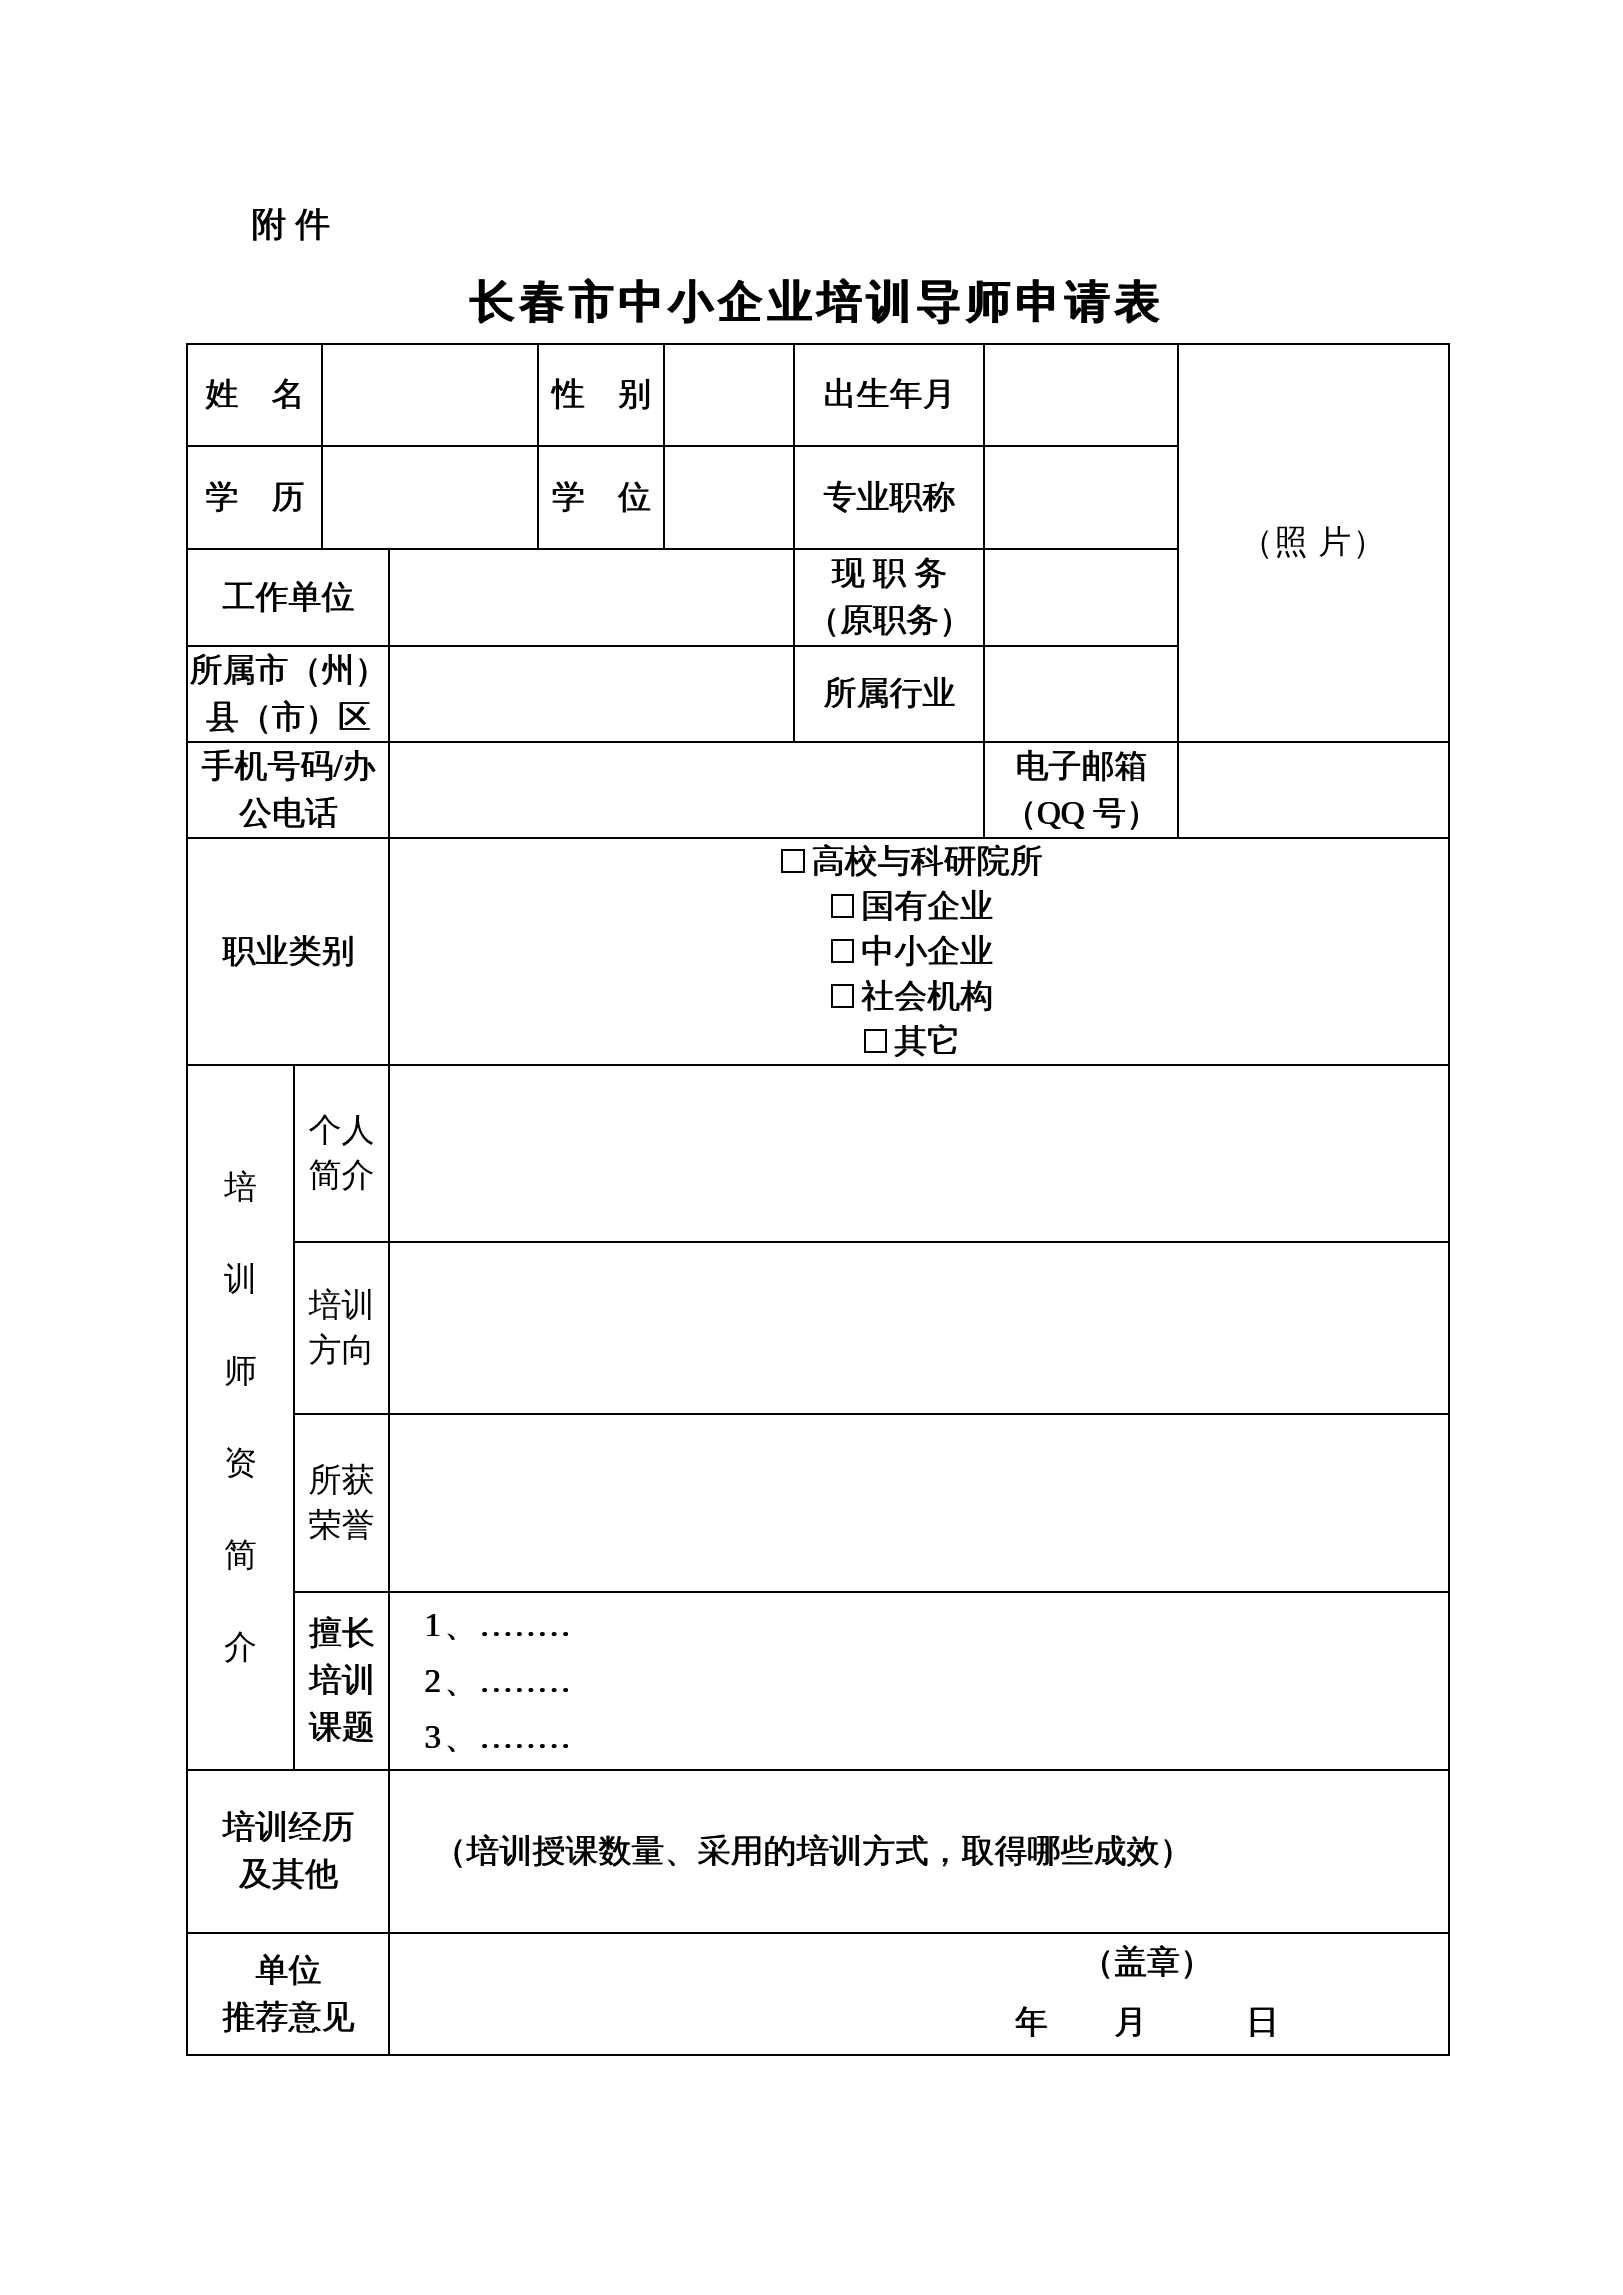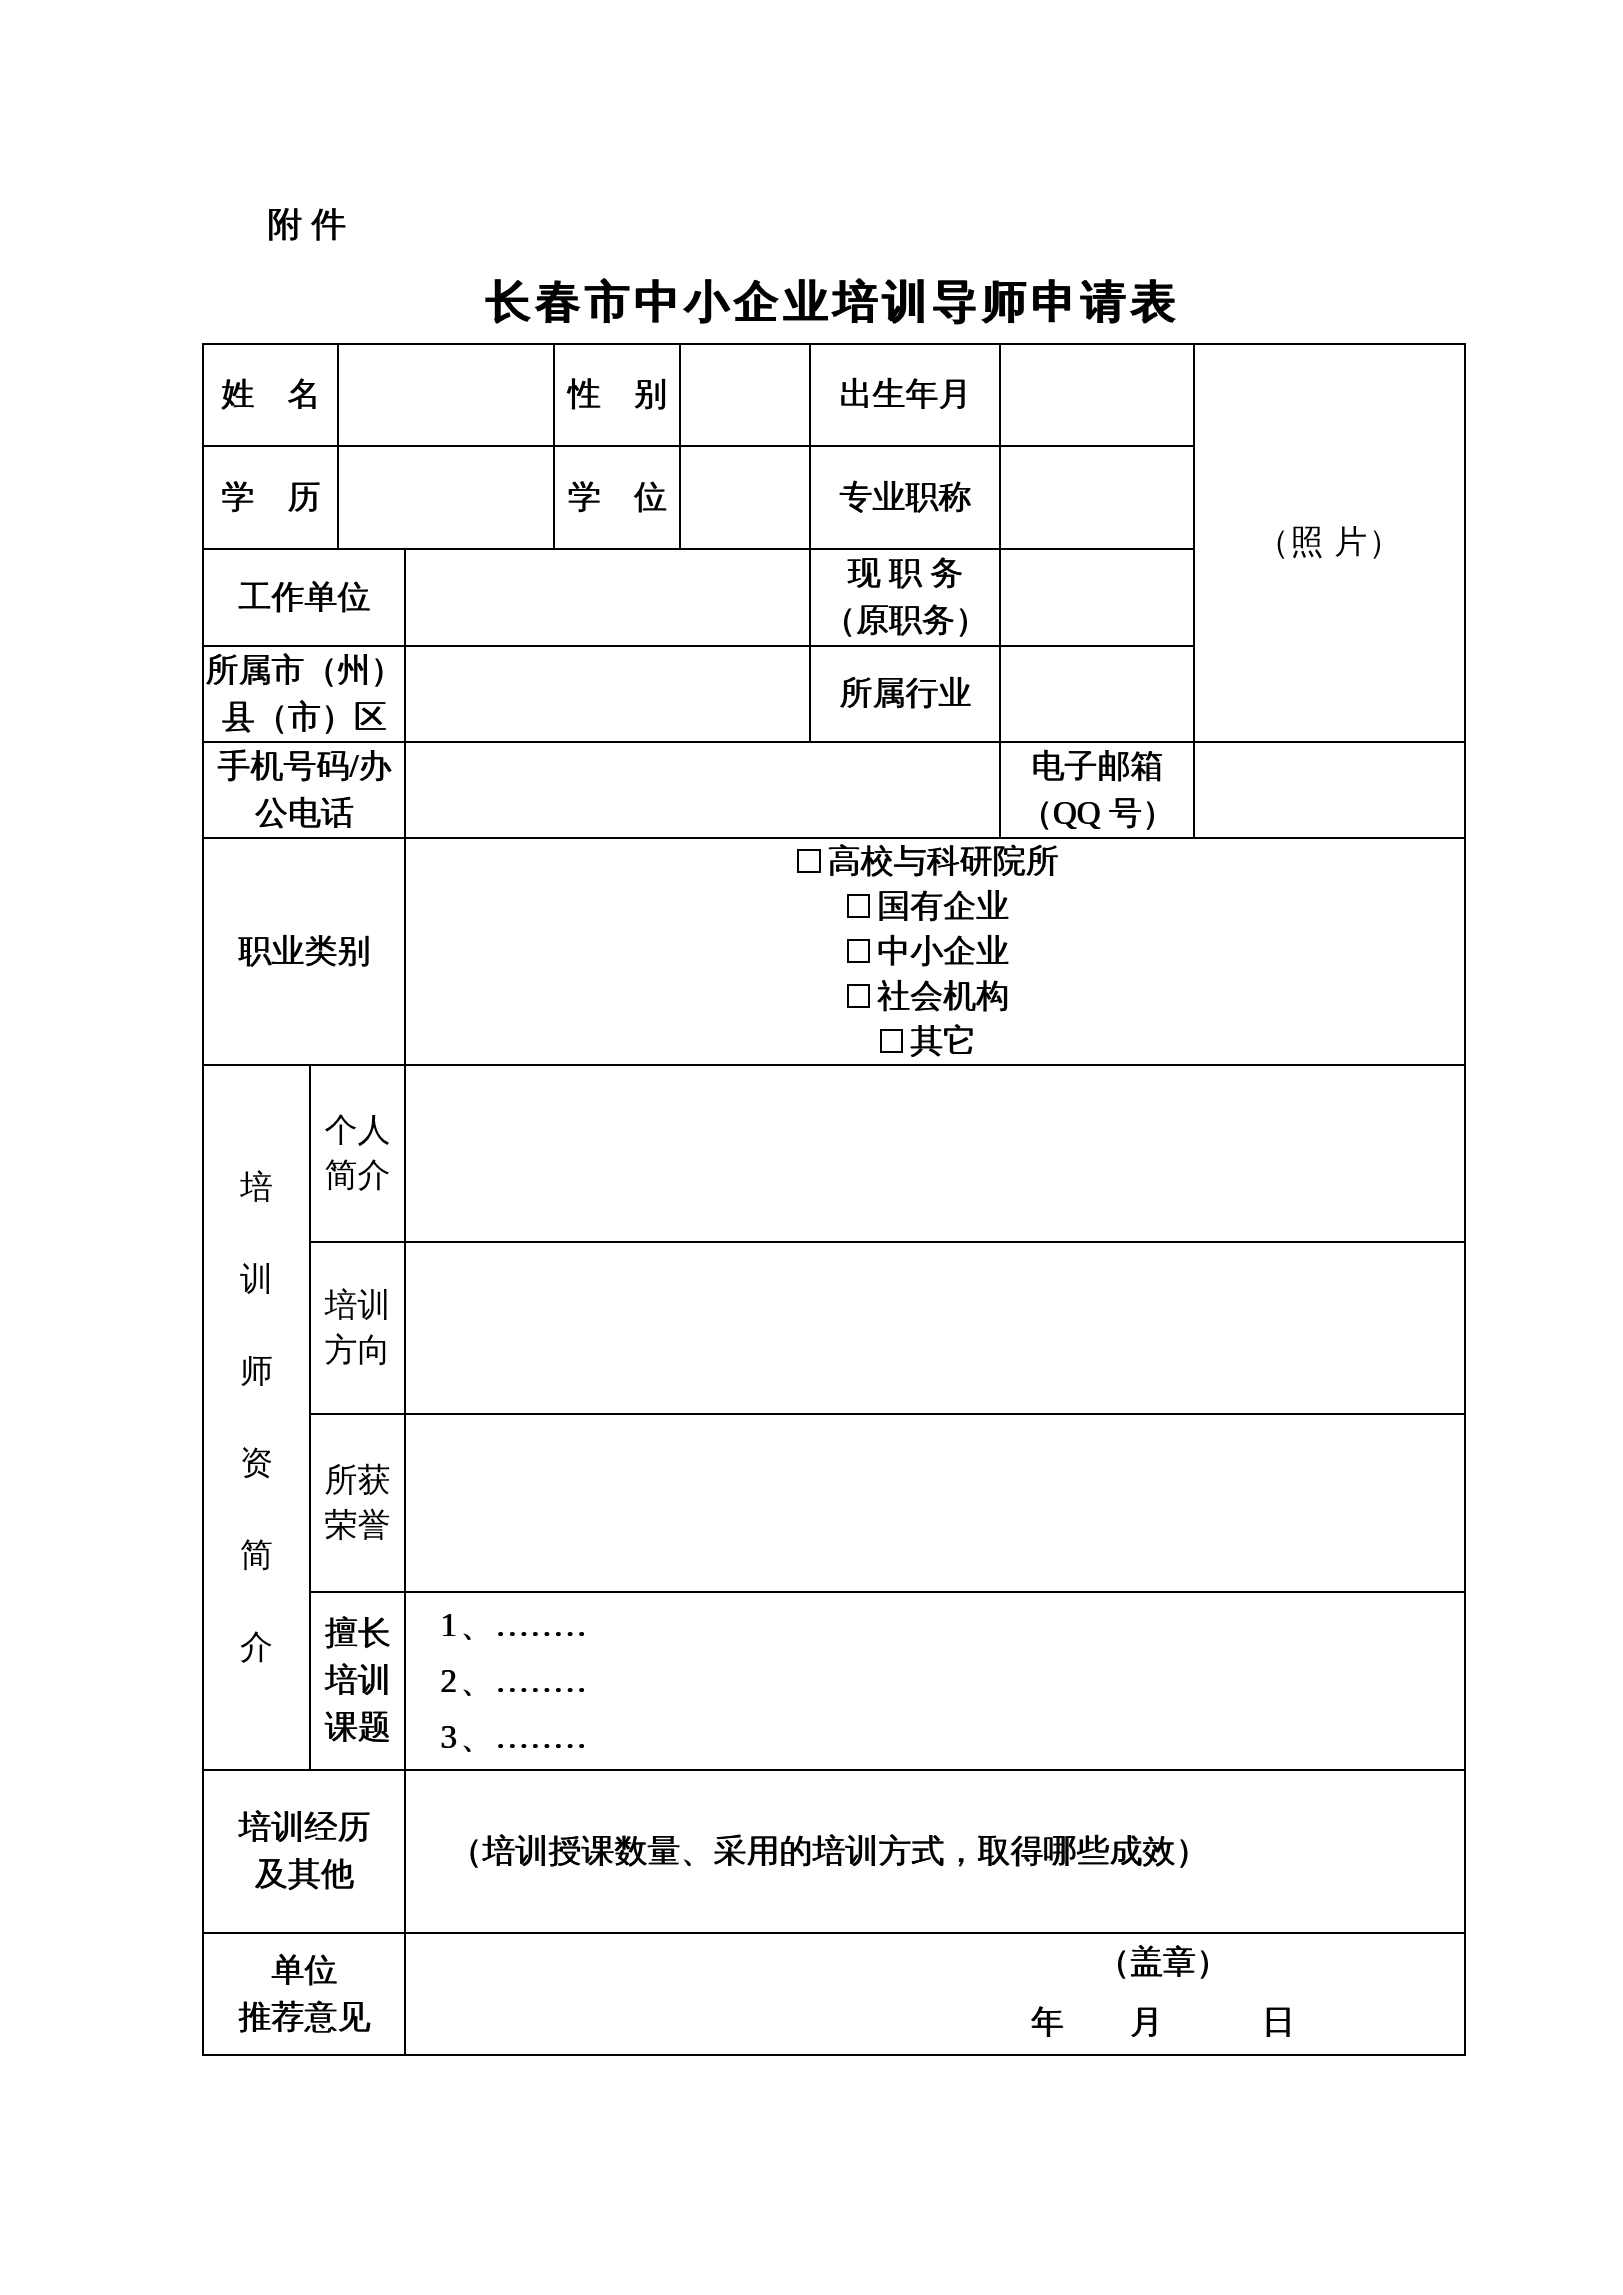--- a/index.html
+++ b/index.html
@@ -6,21 +6,21 @@
   html, body { background: #ffffff; }
   body {
     width: 1623px;
     height: 2295px;
     position: relative;
     font-family: "Liberation Serif", "DejaVu Serif", serif;
     color: #000000;
   }
   .sheet {
     position: absolute;
-    left: 202px;
+    left: 186px;
     top: 202px;
     width: 1261px;
   }
   .attachment {
     margin-left: 65px;
     font-size: 35px;
     line-height: 46px;
     text-shadow: 0.9px 0 currentColor;
   }
   .doc-title {

